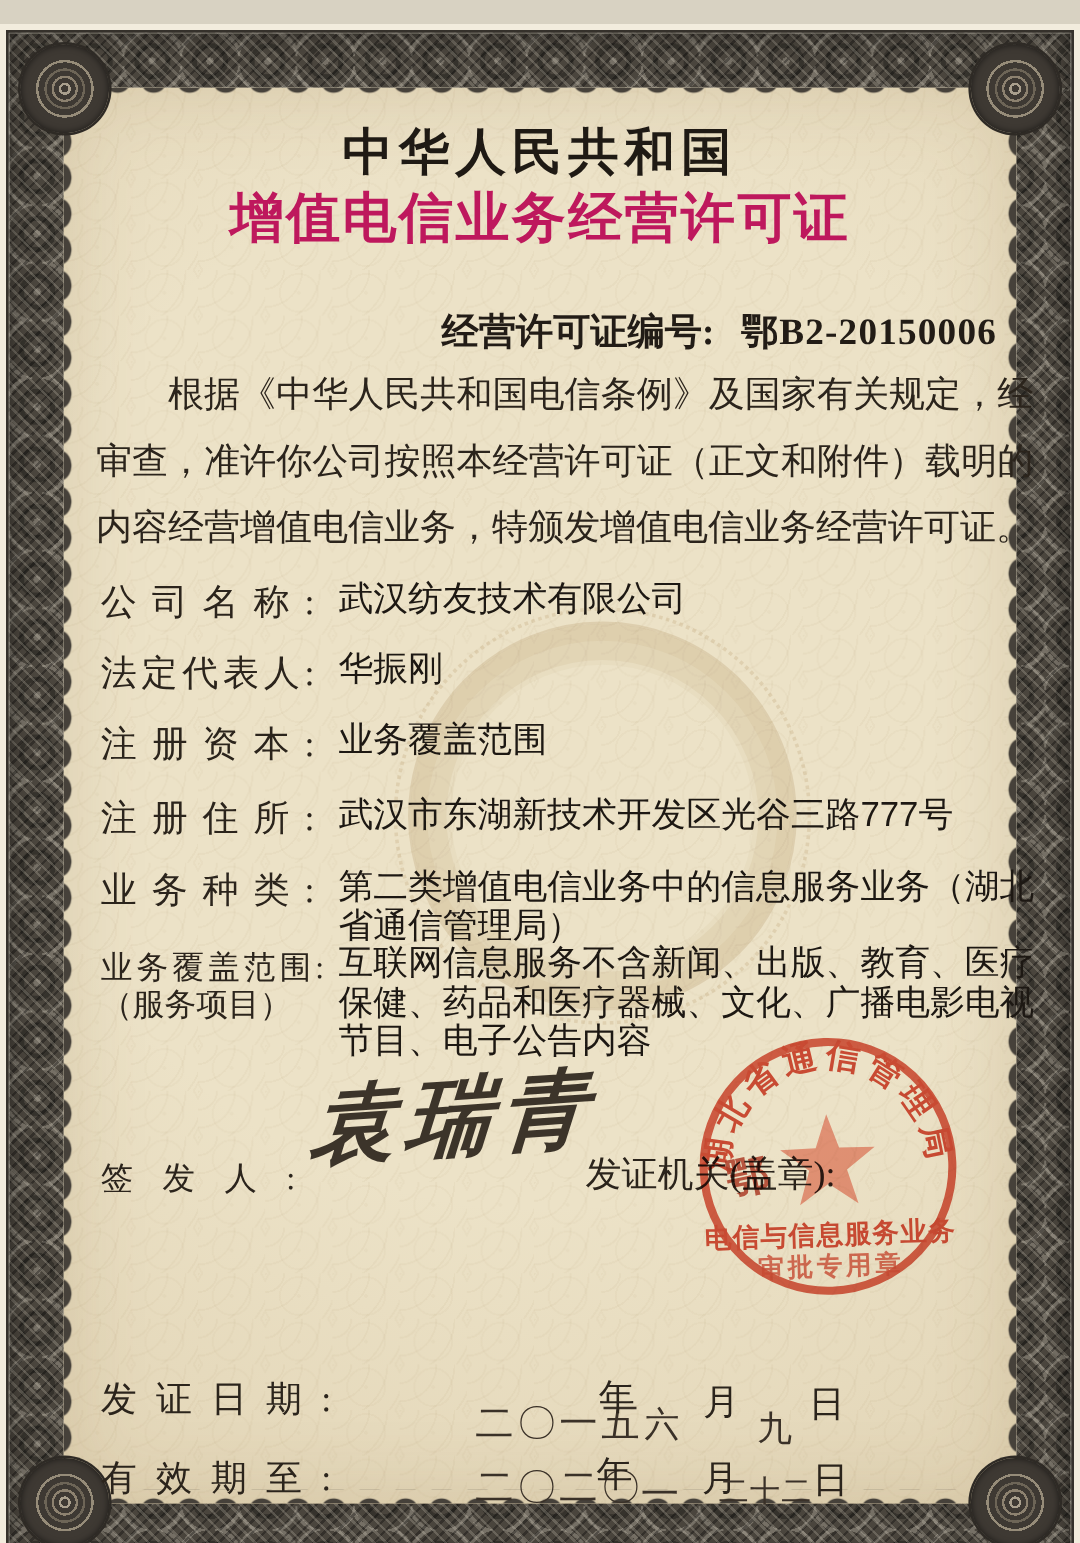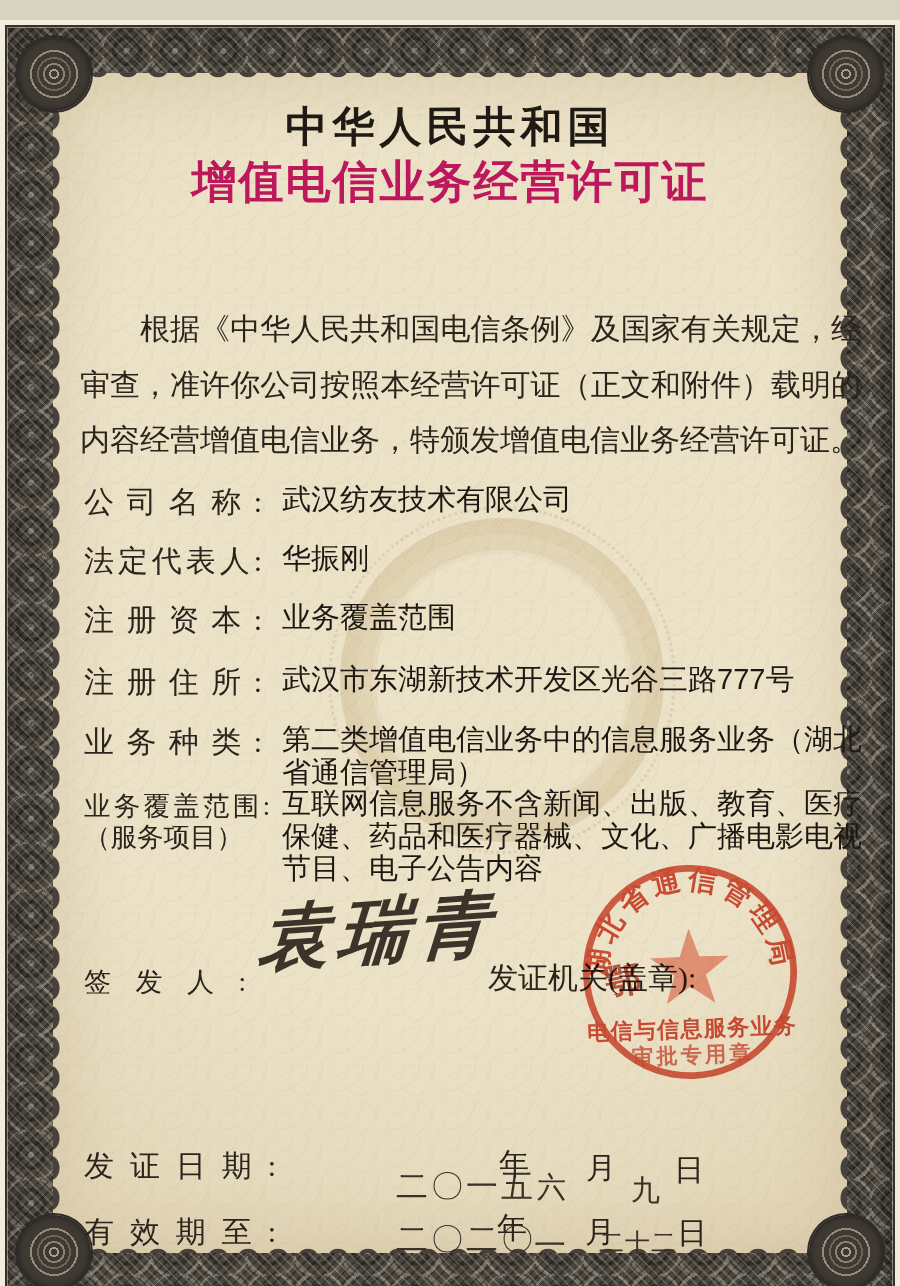--- a/index.html
+++ b/index.html
@@ -79,20 +79,23 @@
     <div class="scallop t"></div>
     <div class="scallop b"></div>
     <div class="scallop l"></div>
     <div class="scallop r"></div>
   </div>
   <div class="watermark"></div>
 
   <div class="txt title1">中华人民共和国</div>
   <div class="txt title2">增值电信业务经营许可证</div>
 
+  <div class="txt license-row">
+    <span>经营许可证编号:</span><span class="num">鄂B2-20150006</span>
+  </div>
 
   <div class="body-par">根据《中华人民共和国电信条例》及国家有关规定，经审查，准许你公司按照本经营许可证（正文和附件）载明的内容经营增值电信业务，特颁发增值电信业务经营许可证。</div>
 
   <div class="flabel" style="top:462px">公司名称:</div>
   <div class="fvalue" style="top:463px">武汉纺友技术有限公司</div>
 
   <div class="flabel" style="top:521px">法定代表人:</div>
   <div class="fvalue" style="top:522px">华振刚</div>
 
   <div class="flabel" style="top:580px">注册资本:</div>

